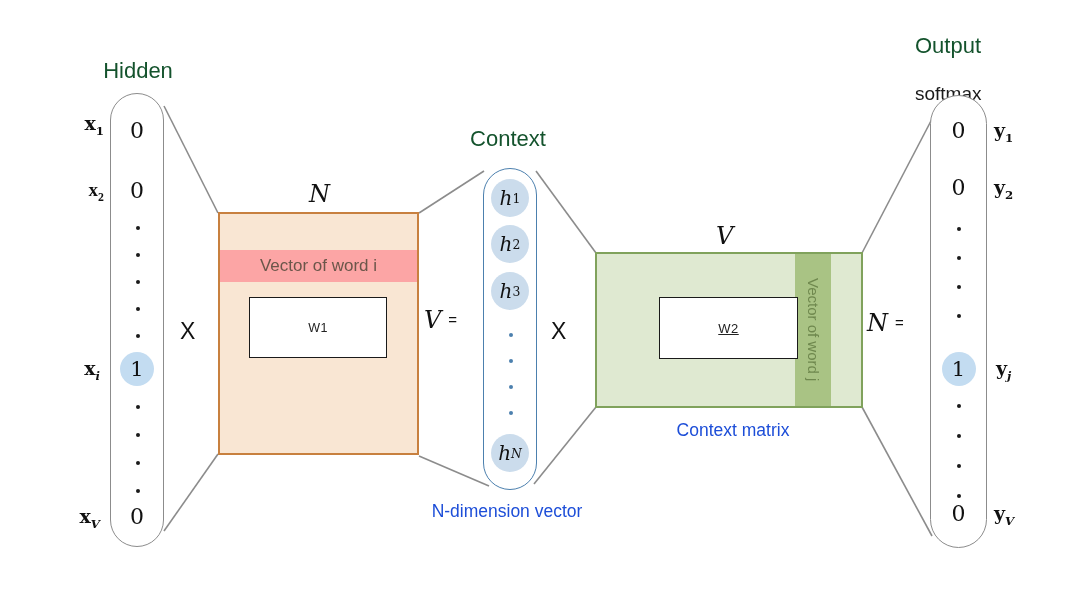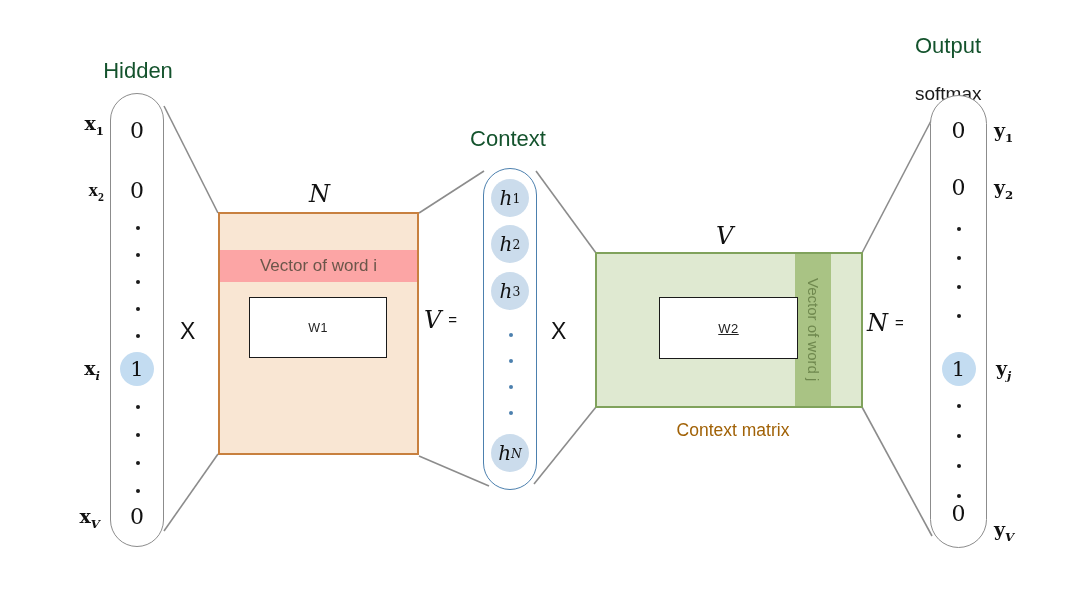--- a/index.html
+++ b/index.html
@@ -58,21 +58,21 @@
     writing-mode:vertical-rl;
   }
   .wbox{
     position:absolute;background:#ffffff;border:1.6px solid #1a1a1a;box-sizing:border-box;
     display:flex;align-items:center;justify-content:center;
     font-size:12.5px;color:#222;letter-spacing:.5px;
   }
   .dimlab{
     position:absolute;font-family:"DejaVu Serif",serif;font-style:italic;font-size:24px;color:#111;
   }
-  .caption{position:absolute;font-size:17.5px;color:#a16207;text-align:center;}
+  .caption{position:absolute;font-size:17.5px;color:#1d4ed8;text-align:center;}
   .op-x{position:absolute;font-size:23px;color:#111;font-weight:500;}
   .eqgroup{position:absolute;display:flex;align-items:baseline;gap:7px;}
   .eqgroup .dim{font-family:"DejaVu Serif",serif;font-style:italic;font-size:24px;color:#111;}
   .eqgroup .eq{font-size:15px;color:#111;position:relative;top:-3px;}
 
   
   .hcircle{
     position:absolute;width:38px;height:38px;border-radius:50%;background:#cbdcec;
     display:flex;align-items:center;justify-content:center;
     font-family:"DejaVu Serif",serif;font-style:italic;font-size:20px;color:#111;
@@ -157,20 +157,21 @@
     <div class="dot bluedot" style="left:25px;top:164px;"></div>
     <div class="dot bluedot" style="left:25px;top:190px;"></div>
     <div class="dot bluedot" style="left:25px;top:216px;"></div>
     <div class="dot bluedot" style="left:25px;top:242px;"></div>
     <div class="hcircle" style="left:7px;top:265px;">
         <span>h</span>
         <sub>N</sub>
       </div>
   </div>
 
+  <div class="caption" style="left:407px;top:501px;width:200px;">N-dimension vector</div>
 
   <div class="op-x" style="left:551px;top:318px;">X</div>
 
   <div class="dimlab" style="left:716px;top:222px;">V</div>
   <div class="matrix green" style="left:595px;top:252px;width:268px;height:156px;">
     <div class="band-v" style="left:198px;width:36px;">Vector of word j</div>
     <div class="wbox" style="left:62px;top:43px;width:139px;height:62px;font-size:13px;text-decoration:underline;">W2</div>
   </div>
   <div class="caption" style="left:633px;top:420px;width:200px;">Context matrix</div>
 
@@ -195,16 +196,16 @@
     <div class="dot" style="left:26px;top:308px;"></div>
     <div class="dot" style="left:26px;top:338px;"></div>
     <div class="dot" style="left:26px;top:368px;"></div>
     <div class="dot" style="left:26px;top:398px;"></div>
     <div class="vrow" style="top:404px;">0</div>
   </div>
 
   <div class="veclab" style="left:994px;top:117px;"><span>y</span><sub class="sb">1</sub></div>
   <div class="veclab" style="left:994px;top:174px;"><span>y</span><sub class="sb">2</sub></div>
   <div class="veclab" style="left:996px;top:355px;"><span>y</span><sub class="sb it">j</sub></div>
-  <div class="veclab" style="left:994px;top:516px;"><span>y</span><sub class="sb it">V</sub></div>
+  <div class="veclab" style="left:994px;top:500px;"><span>y</span><sub class="sb it">V</sub></div>
 
 
 </div>
 
 </body></html>

